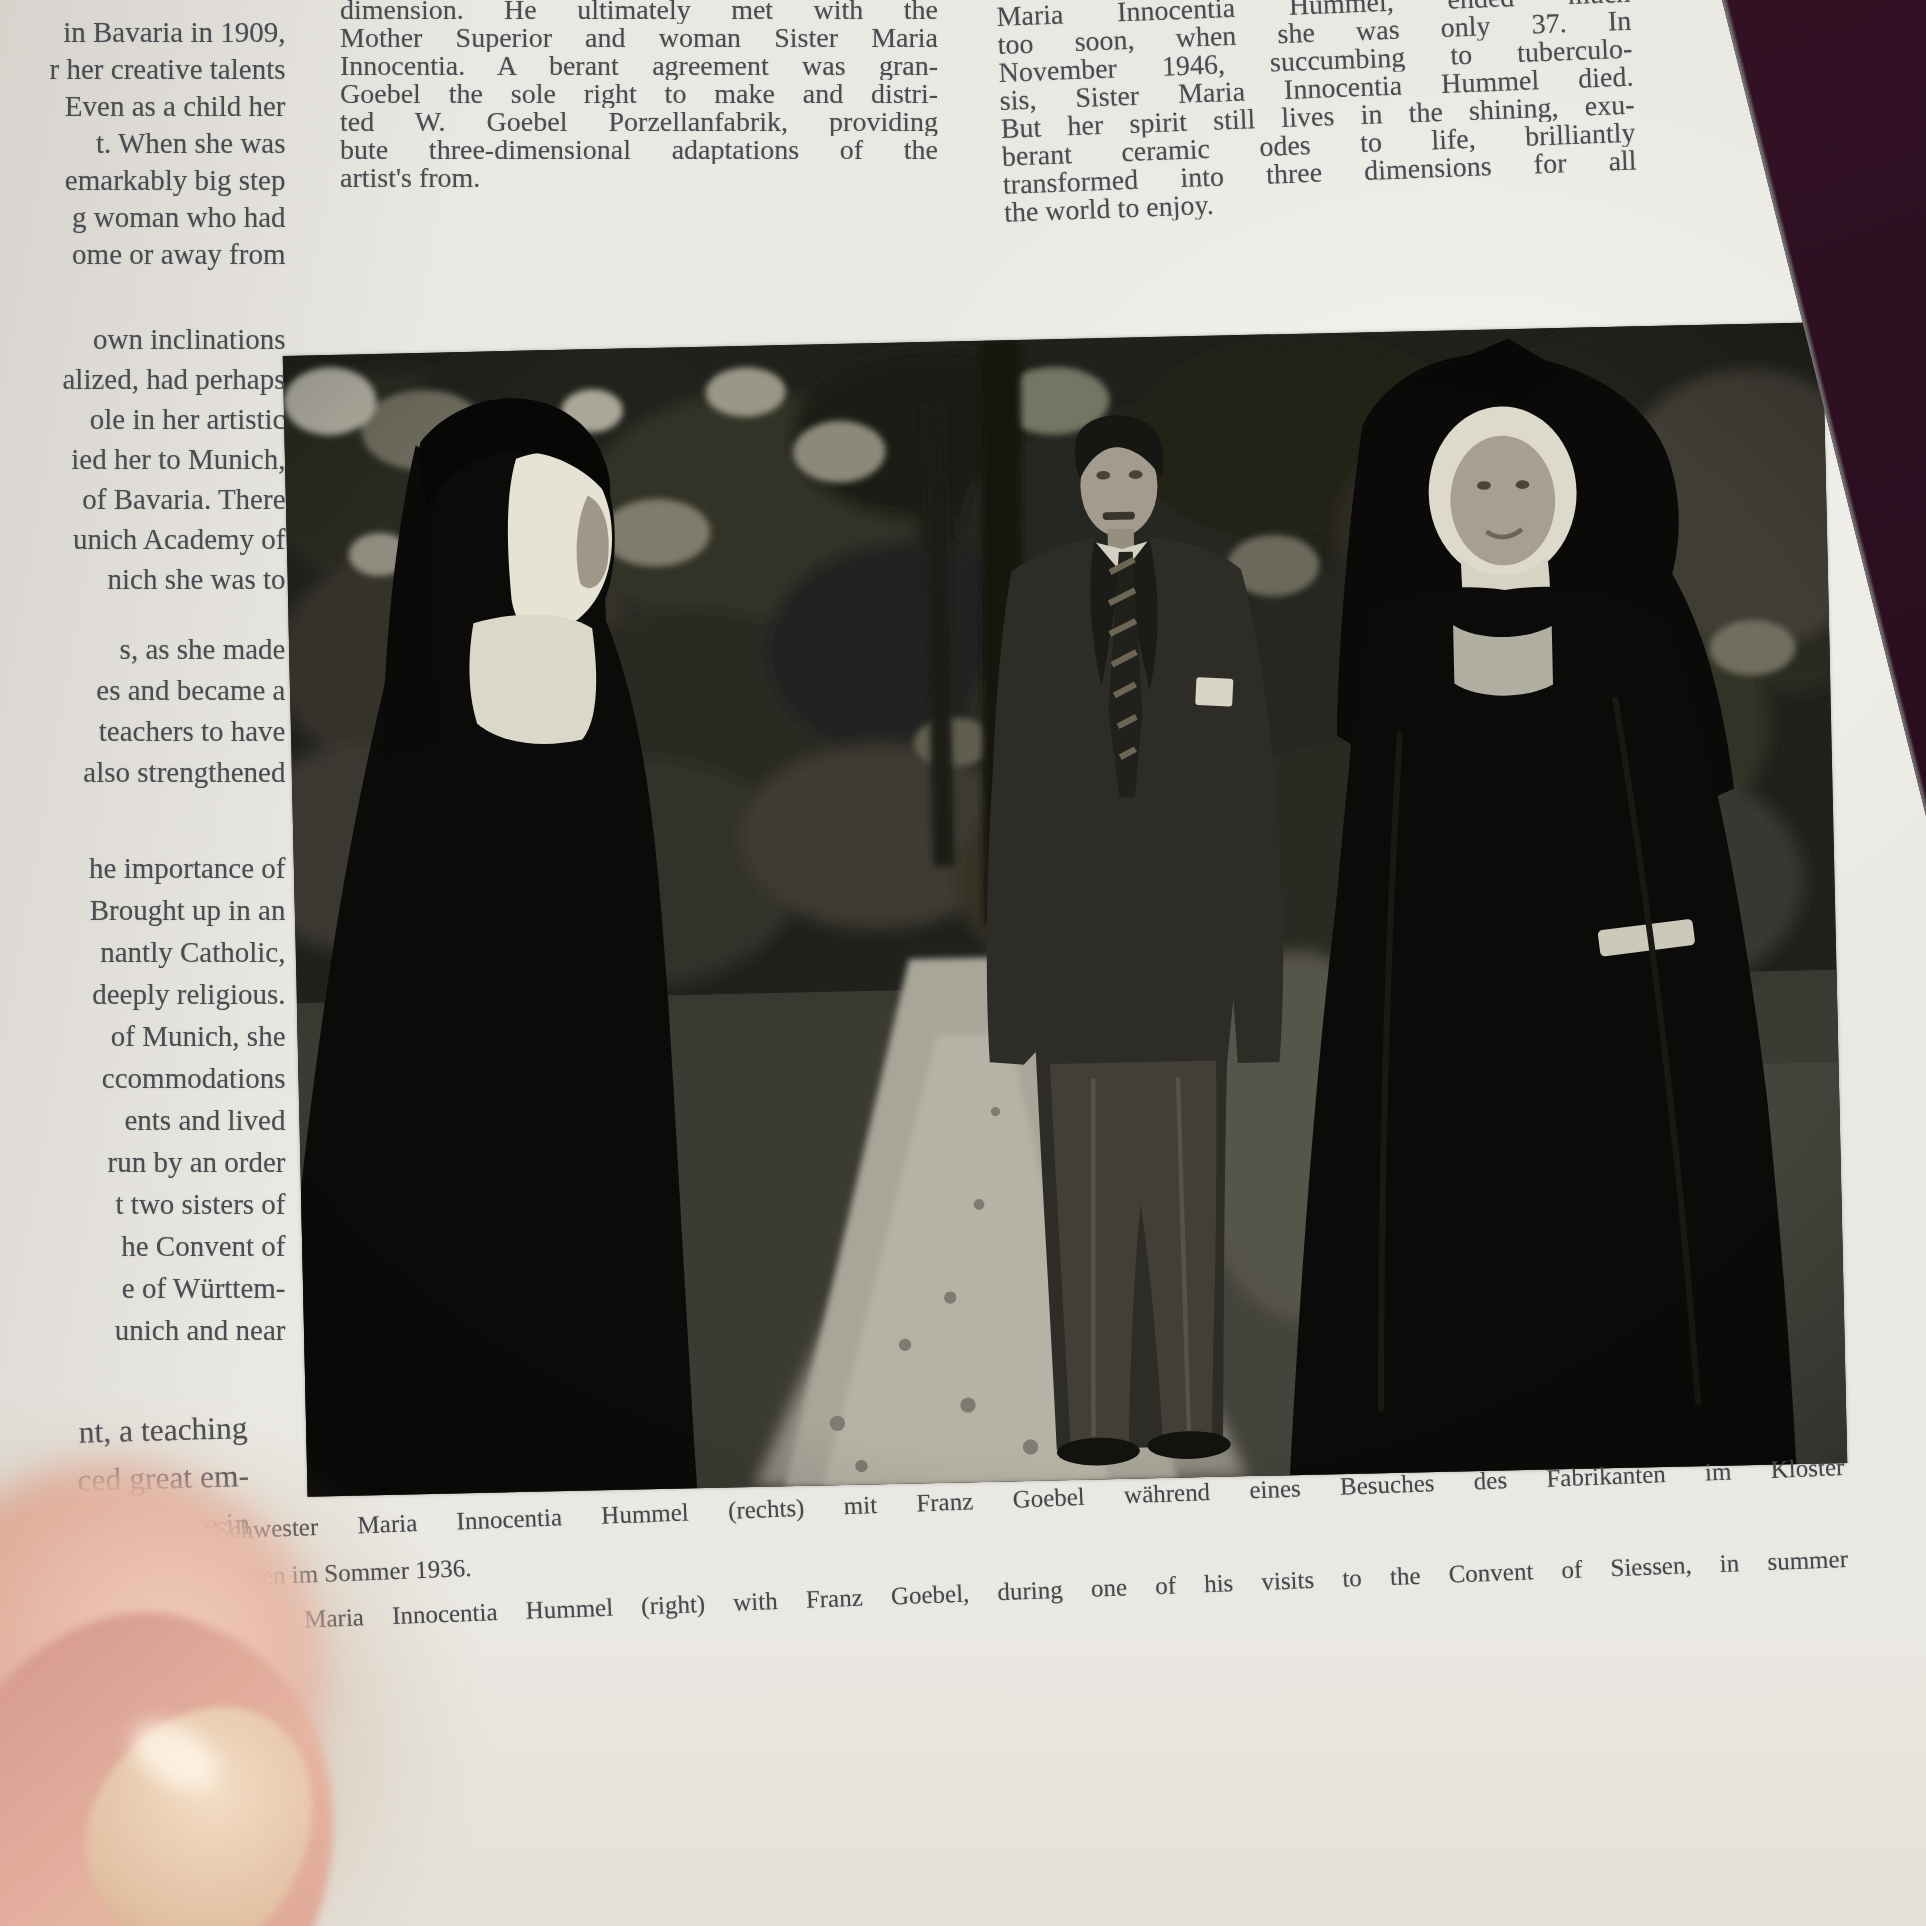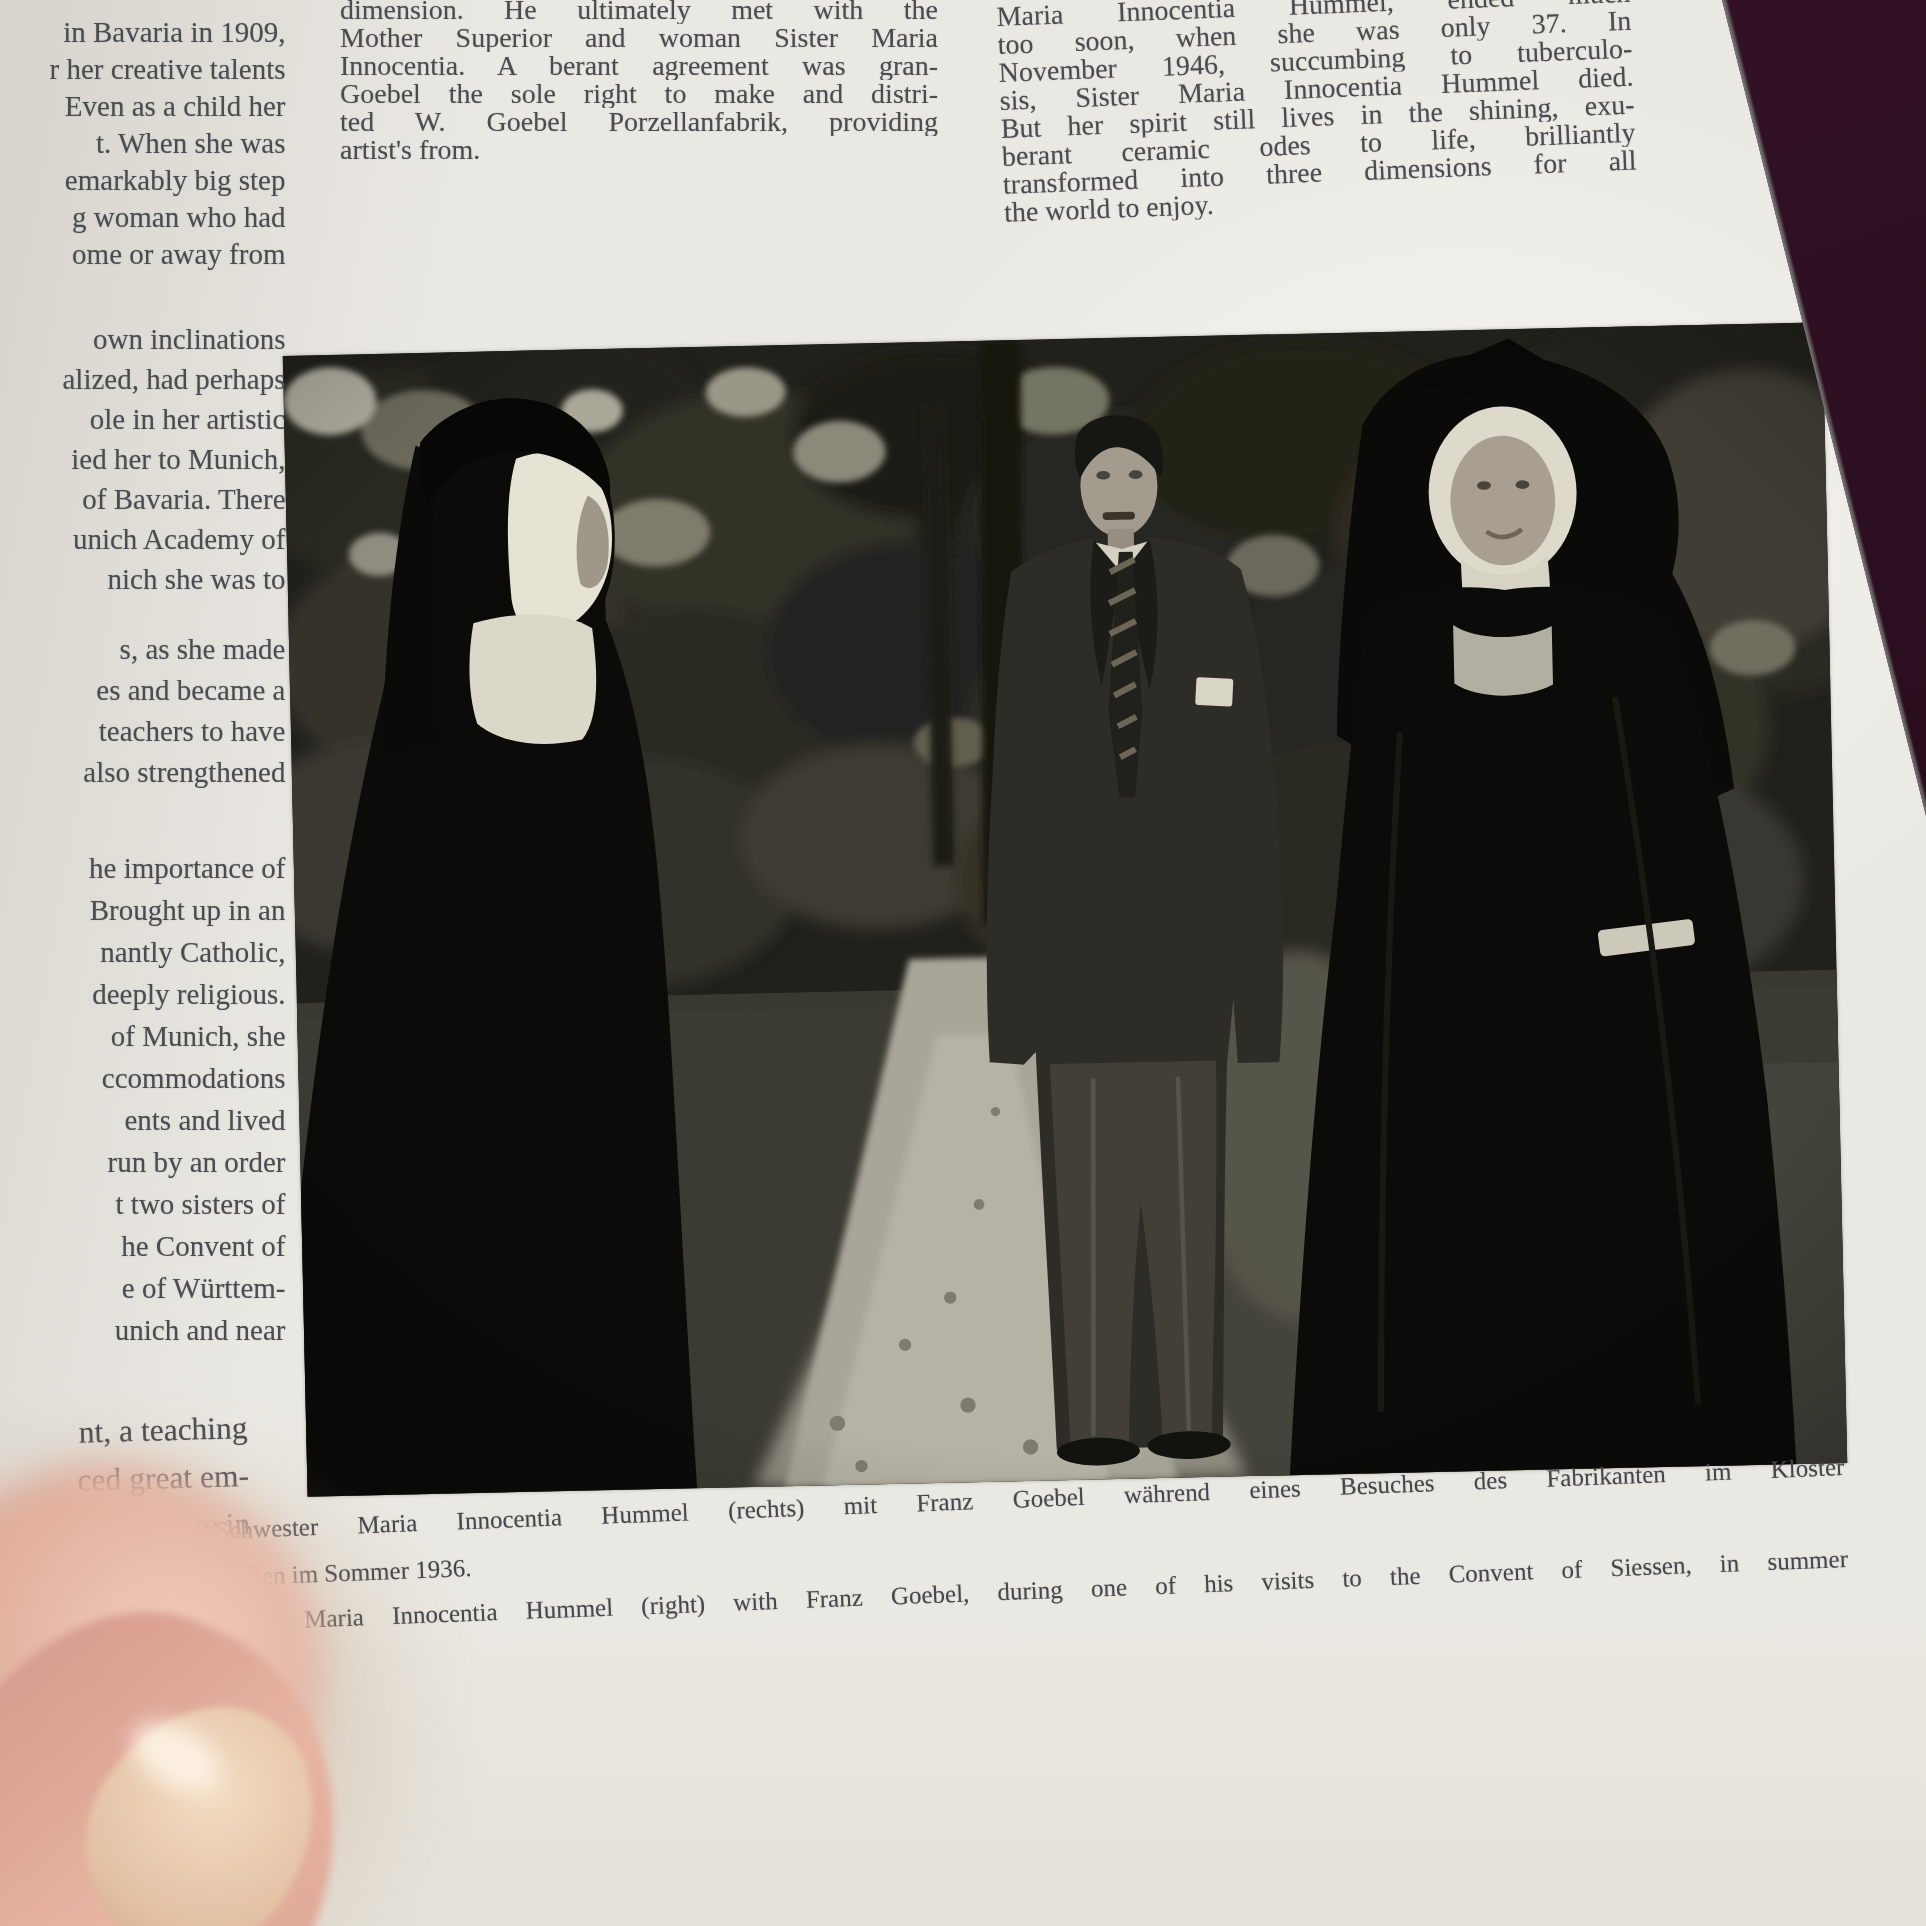--- a/index.html
+++ b/index.html
@@ -262,20 +262,21 @@
   <div id="col-left-corner" class="col">
       <div class="tline">ua</div>
     </div>
 
   <div id="col-middle" class="col jcol">
       <div class="tline">dimension. He ultimately met with the</div>
       <div class="tline">Mother Superior and woman Sister Maria</div>
       <div class="tline">Innocentia. A berant agreement was gran-</div>
       <div class="tline">Goebel the sole right to make and distri-</div>
       <div class="tline">ted W. Goebel Porzellanfabrik, providing</div>
+      <div class="tline">bute three-dimensional adaptations of the</div>
       <div class="tline lastline">artist's from.</div>
     </div>
   <div id="col-right" class="col jcol">
       <div class="tline">Maria Innocentia Hummel, ended much</div>
       <div class="tline">too soon, when she was only 37. In</div>
       <div class="tline">November 1946, succumbing to tuberculo-</div>
       <div class="tline">sis, Sister Maria Innocentia Hummel died.</div>
       <div class="tline">But her spirit still lives in the shining, exu-</div>
       <div class="tline">berant ceramic odes to life, brilliantly</div>
       <div class="tline">transformed into three dimensions for all</div>

